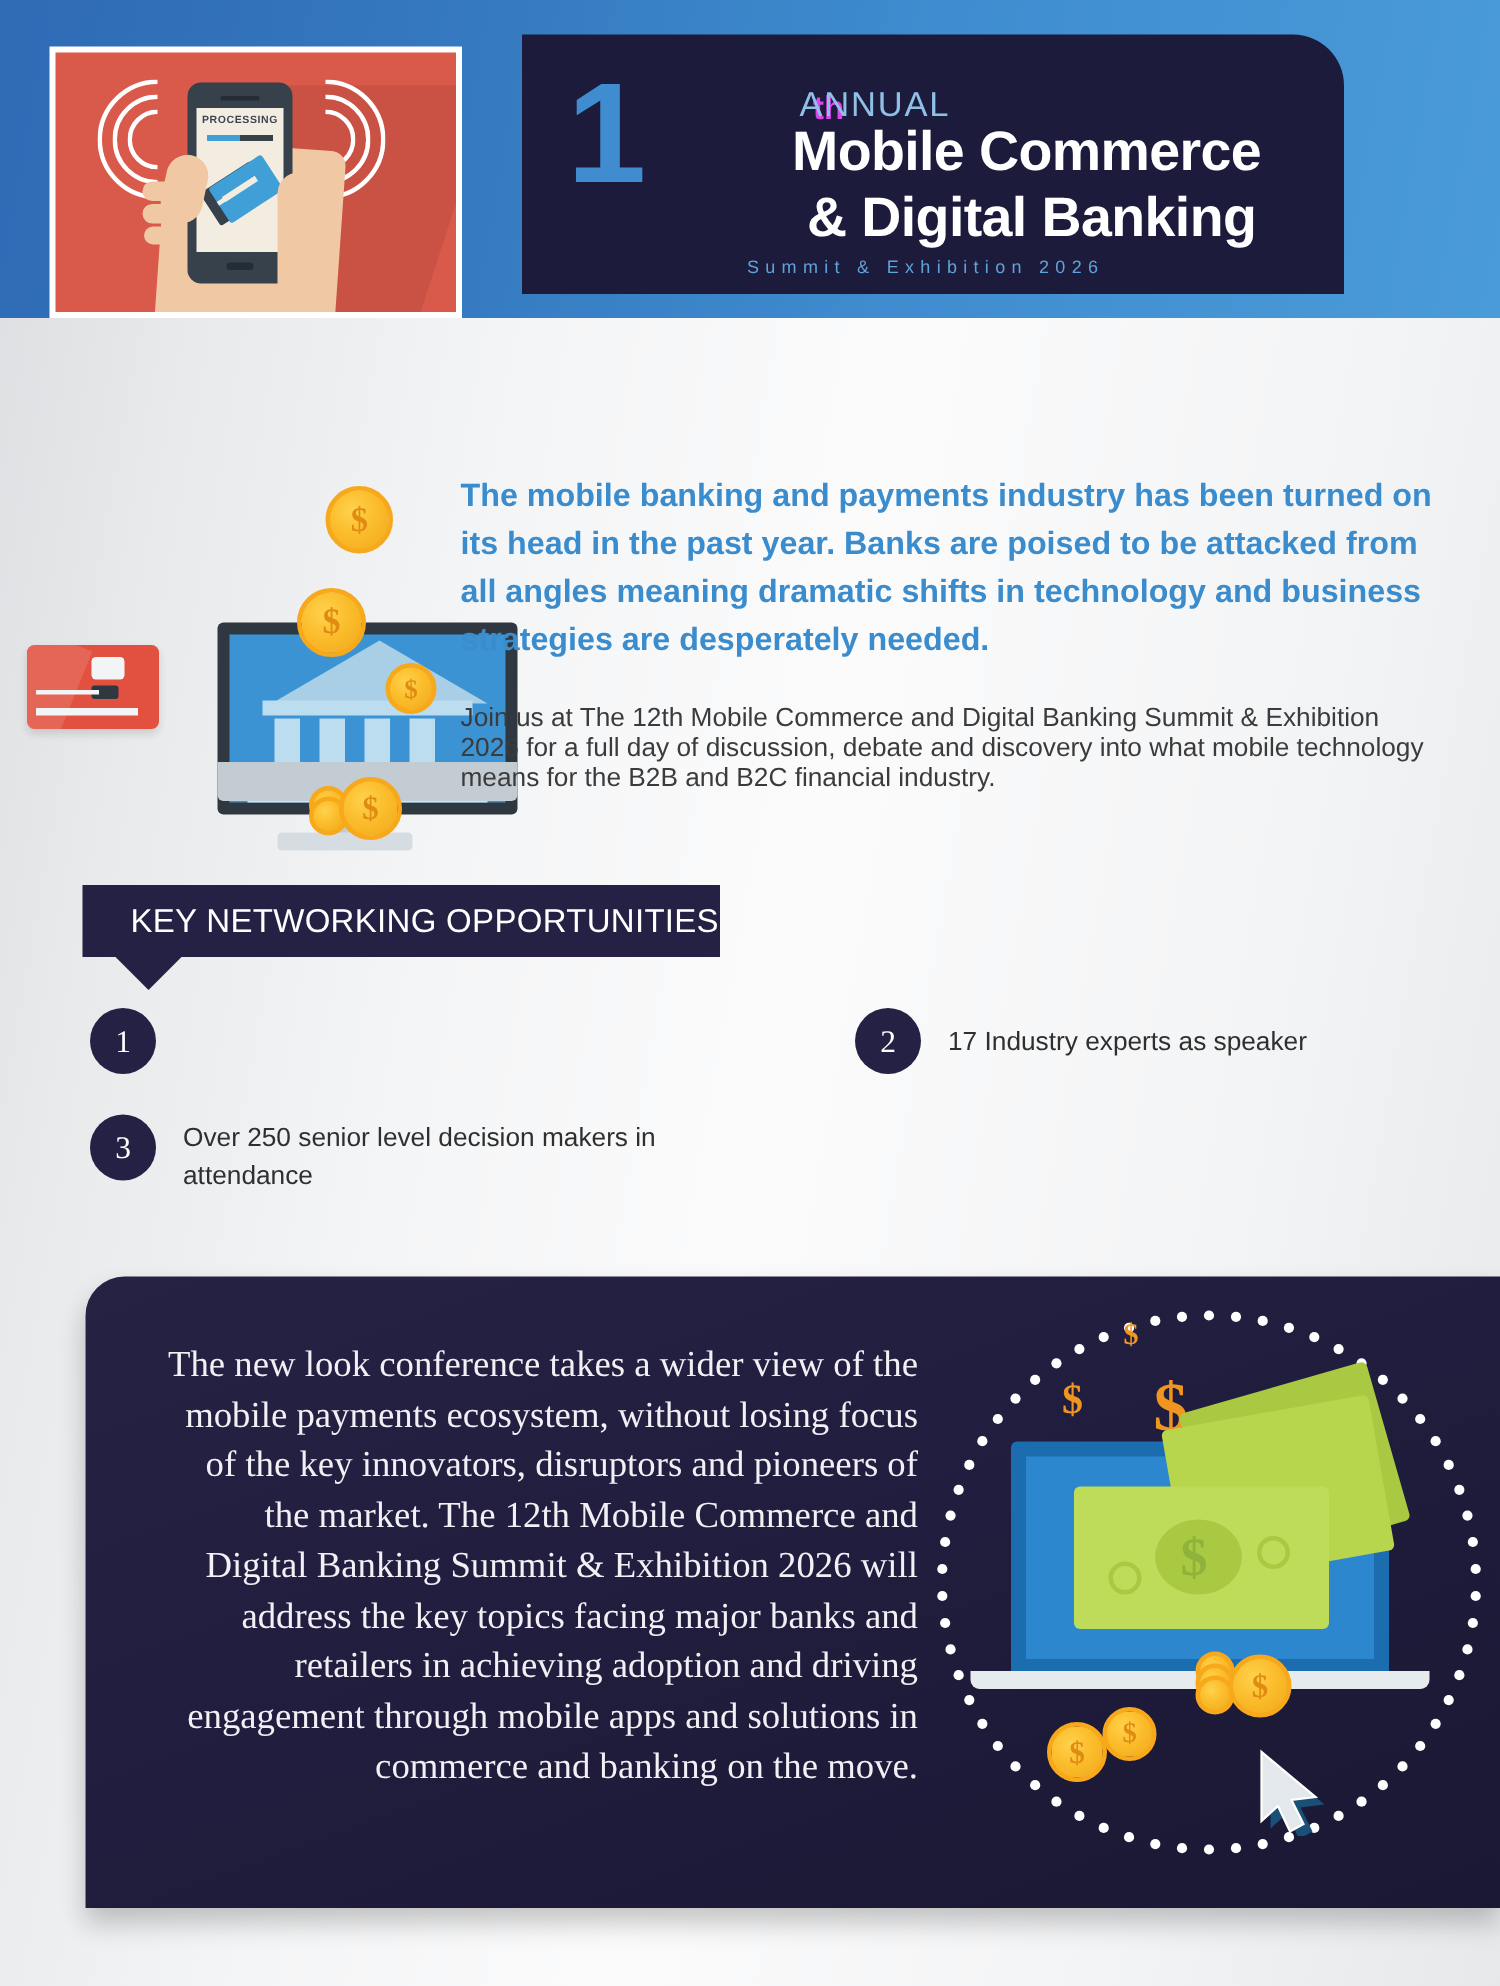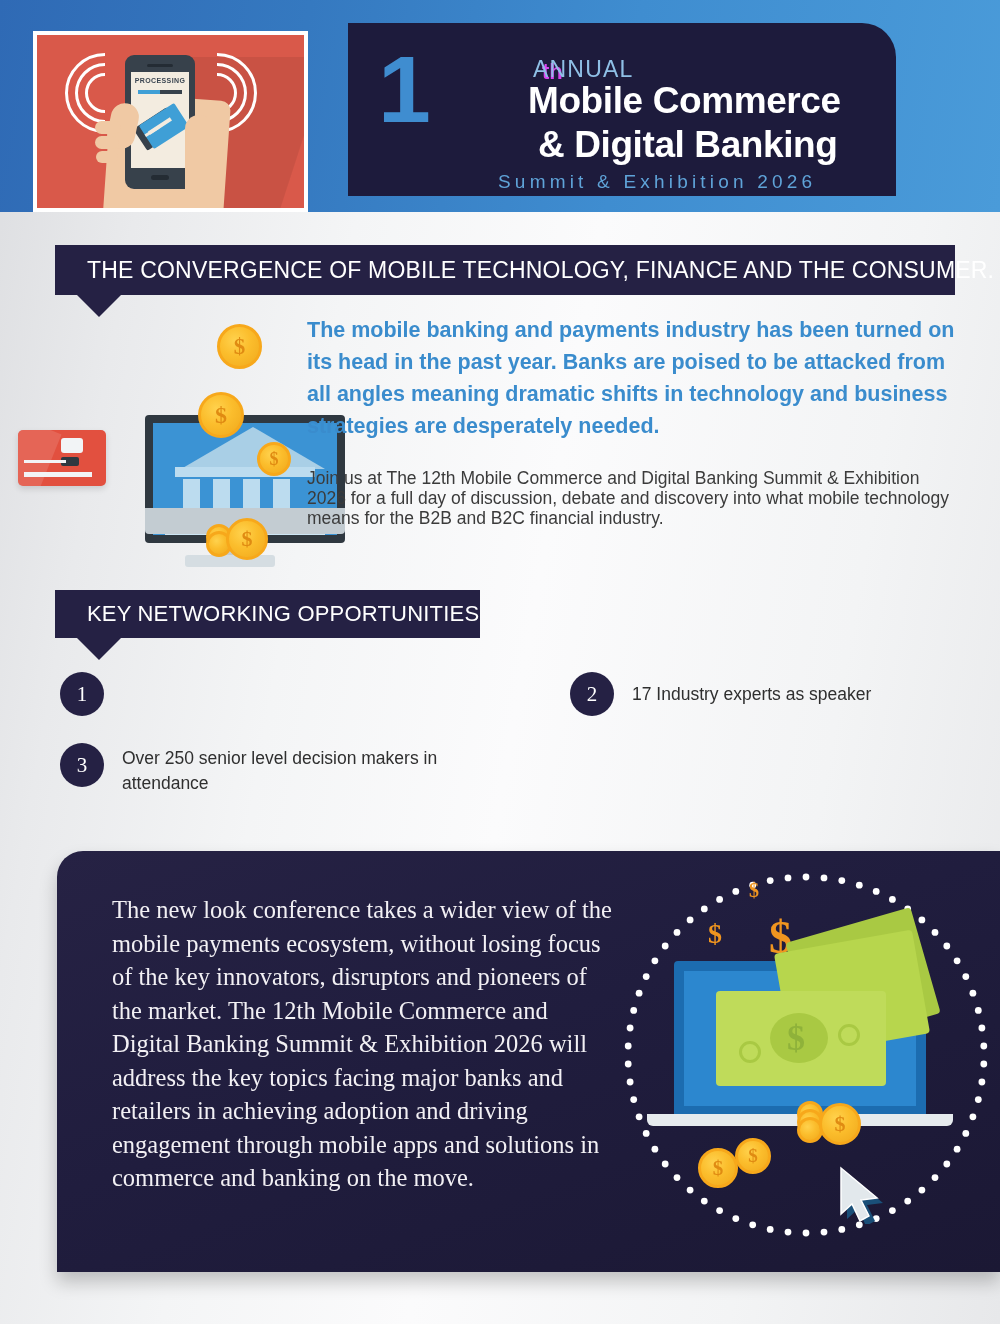--- a/index.html
+++ b/index.html
@@ -84,21 +84,21 @@
   .annual{
     position:absolute;left:185px;top:33px;font-size:23px;color:#8fc0e6;letter-spacing:1.2px;
   }
   .t1{
     position:absolute;left:180px;top:57px;font-size:37px;font-weight:bold;color:#ffffff;letter-spacing:-.4px;white-space:nowrap;
   }
   .t2{
     position:absolute;left:180px;top:101px;font-size:37px;font-weight:bold;color:#ffffff;letter-spacing:-.4px;white-space:nowrap;margin-left:10px;
   }
   .t3{
-    position:absolute;left:150px;top:172px;font-size:19px;color:#5fa3d8;letter-spacing:4.2px;white-space:nowrap;
+    position:absolute;left:150px;top:172px;font-size:12px;color:#5fa3d8;letter-spacing:4.2px;white-space:nowrap;
     transform:translateY(-24px);
   }
 
   
   .ribbon{
     position:absolute;background:#252144;color:#fff;
     display:flex;align-items:center;
   }
   .ribbon .rtxt{white-space:nowrap;}
   .ribbon:after{
@@ -166,21 +166,21 @@
   
   .darkpanel{
     position:absolute;left:57px;top:851px;width:943px;height:421px;
     background:linear-gradient(160deg,#262244 0%,#201d3e 45%,#1b1834 100%);
     border-radius:26px 0 0 0;
     box-shadow:0 10px 18px rgba(0,0,0,.22);
   }
   .serifpara{
     position:absolute;left:55px;top:42px;width:500px;
     font-family:"Liberation Serif",serif;color:#f2f0f4;
-    font-size:24.5px;line-height:33.5px;
+    font-size:24.5px;line-height:33.5px;text-align:right;
   }
   .illus2{position:absolute;left:555px;top:10px;width:388px;height:400px;}
   .laptop-screen{position:absolute;left:62px;top:100px;width:252px;height:155px;background:#1c6cb0;border-radius:4px 4px 0 0;}
   .laptop-inner{position:absolute;left:10px;top:10px;width:232px;height:135px;background:#2c87cf;}
   .laptop-base{position:absolute;left:35px;top:253px;width:306px;height:12px;background:#e6ebee;border-radius:0 0 6px 6px;}
   .bill{position:absolute;border-radius:3px;}
   .dotcircle{position:absolute;left:5px;top:5px;width:378px;height:378px;}
   .cursor{position:absolute;left:225px;top:305px;width:46px;height:58px;}
   .dsign{position:absolute;color:#f0951f;font-weight:bold;font-family:"Liberation Serif",serif;}
 </style>
@@ -232,23 +232,20 @@
 
   <div class="titlebox">
     <div class="num12">1</div>
     <div class="numth">th</div>
     <div class="annual">ANNUAL</div>
     <div class="t1">Mobile Commerce</div>
     <div class="t2">&amp; Digital Banking</div>
     <div class="t3">Summit &amp; Exhibition 2026</div>
   </div>
 
-  <div class="ribbon" id="banner1">
-    <span class="rtxt">THE CONVERGENCE OF MOBILE TECHNOLOGY, FINANCE AND THE CONSUMER.</span>
-  </div>
 
   <div class="bankwrap">
     <div class="monitor">
       <div class="mon-screen">
         <div class="bk-roof"></div>
         <div class="bk-arch"></div>
         <div class="bk-col" style="left:30px;"></div>
         <div class="bk-col" style="left:60px;"></div>
         <div class="bk-col" style="left:90px;"></div>
         <div class="bk-col" style="left:120px;"></div>

